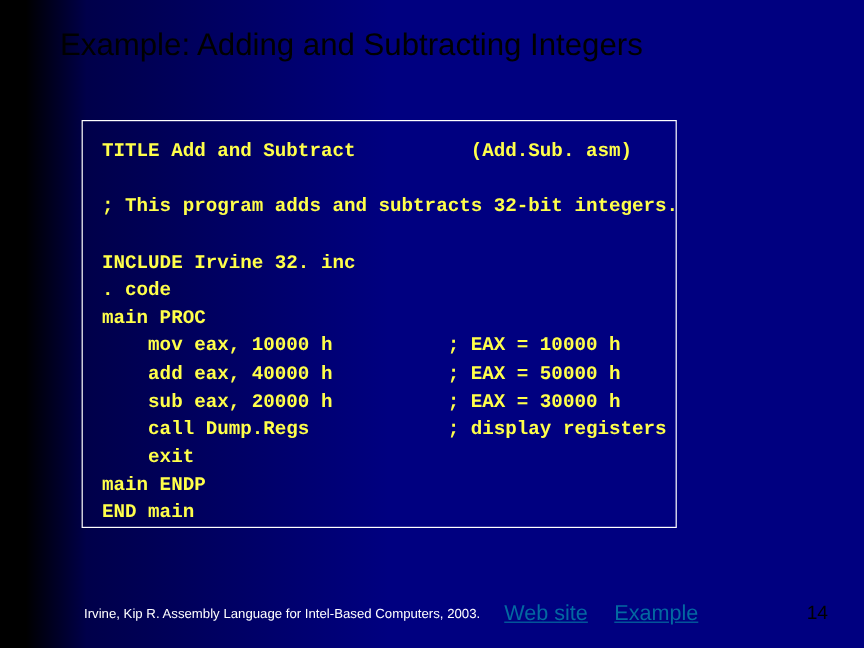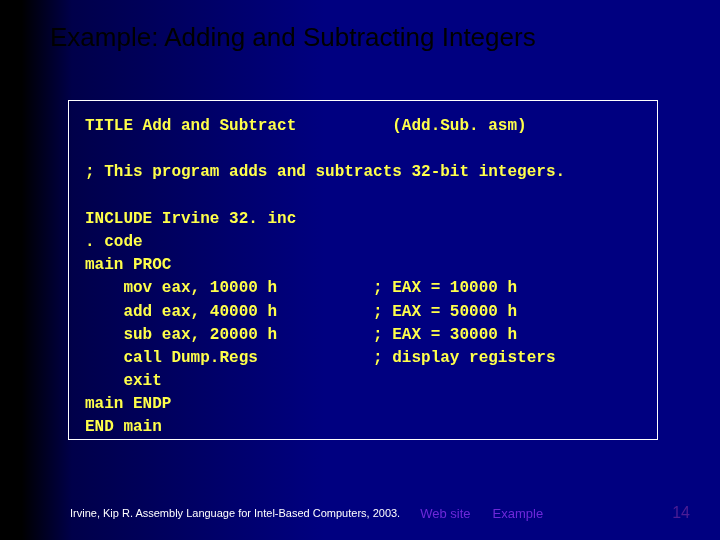--- a/index.html
+++ b/index.html
@@ -15,21 +15,21 @@
     top: 22px;
     left: 50px;
     font-size: 26px;
     font-weight: normal;
     color: #000000;
   }
   .codebox {
     position: absolute;
     top: 100px;
     left: 68px;
-    width: 590px;
+    width: 496px;
     height: 340px;
     border: 1px solid #ffffff;
     padding: 14px 16px;
     font-family: "Courier New", Courier, monospace;
     font-size: 16px;
     font-weight: bold;
     color: #ffff4a;
     line-height: 1.45;
     white-space: pre;
   }
@@ -39,30 +39,31 @@
     left: 70px;
     right: 30px;
     font-size: 11px;
     color: #ffffff;
     display: flex;
     align-items: center;
     margin-top: 16px;
   }
   .footer .credit { font-size: 11px; }
   .footer .link {
-    color: #6d28d9;
+    color: #0369a1;
+    text-decoration: underline;
     margin-left: 20px;
     cursor: pointer;
-    font-size: 13px;
+    font-size: 18px;
   }
   .footer .link + .link { margin-left: 22px; }
   .footer .pagenum {
     margin-left: auto;
     font-size: 16px;
-    color: #4c1d95;
+    color: #000000;
   }
 </style>
 </head>
 <body>
 
 <div class="title">Example: Adding and Subtracting Integers</div>
 
 <div class="codebox"><span>TITLE Add and Subtract</span>          <span>(Add.Sub. asm)</span>
 
 <span>; This program adds and subtracts 32-bit integers.</span>

